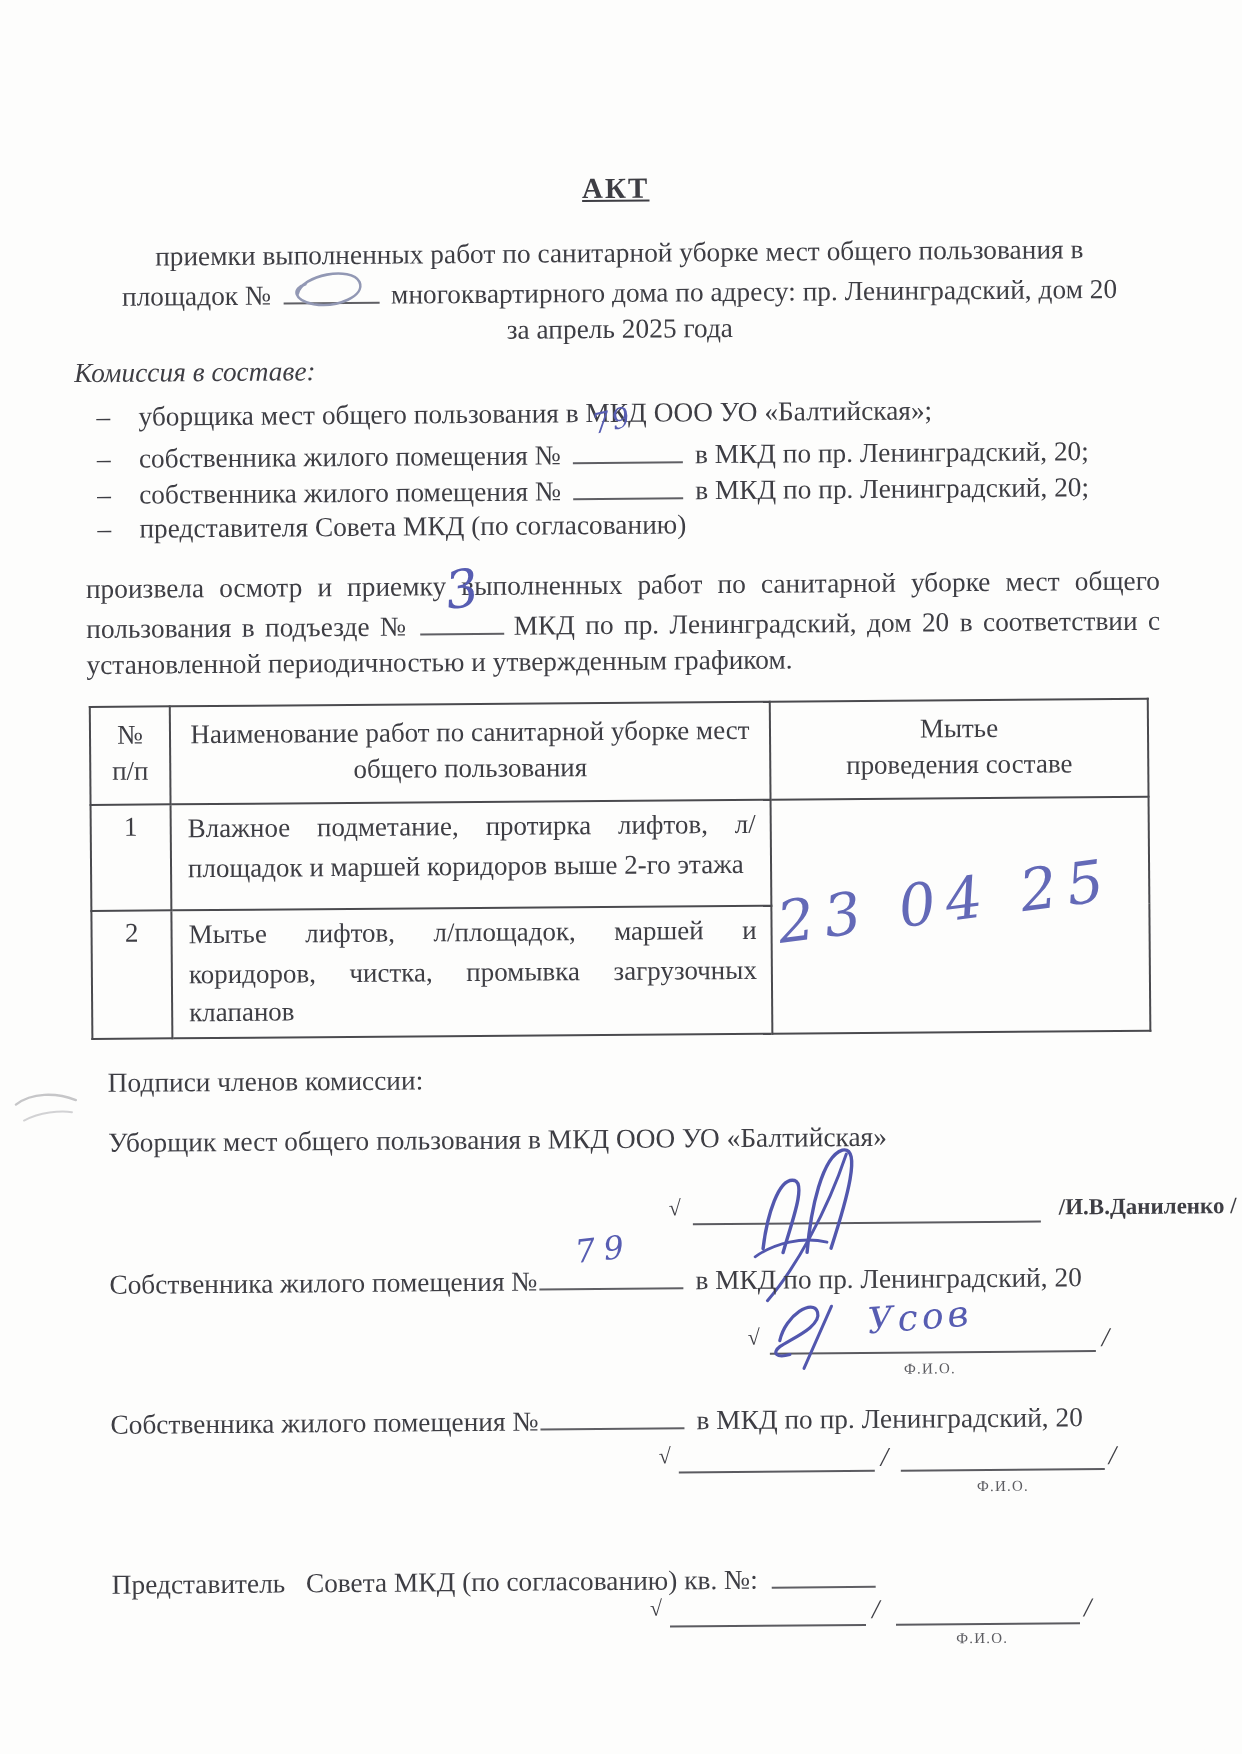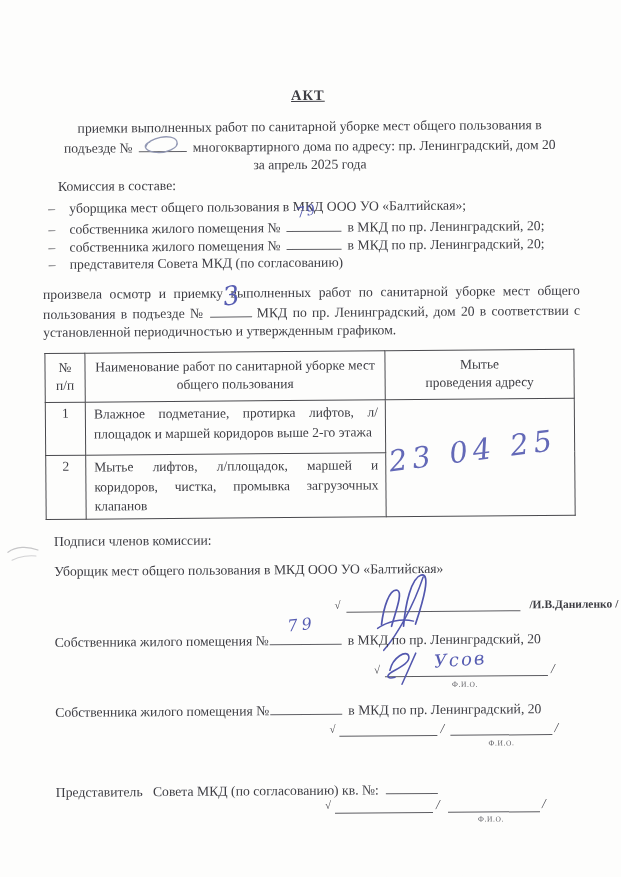--- a/index.html
+++ b/index.html
@@ -44,30 +44,30 @@
 </head>
 <body>
 
 <div class="page">
 
   <div class="abs title">АКТ</div>
 
   <div class="abs subtitle">
     <div>приемки выполненных работ по санитарной уборке мест общего пользования в</div>
     <div>
-      <span>подъезде №</span><span class="blank w48" style="margin:0 6px;">
+      <span>площадок №</span><span class="blank w48" style="margin:0 6px;">
         <svg class="abs" style="left:0;top:-8px;" width="46" height="28" viewBox="0 0 46 28">
           <path d="M7,17 C9,7 34,3 38,11 C41,18 27,24 15,22 C5,20 4,14 11,12" fill="none" stroke="#9298b4" stroke-width="1.3" stroke-linecap="round"></path>
         </svg>
       </span><span>многоквартирного дома по адресу: пр. Ленинградский, дом 20</span>
     </div>
     <div>за апрель 2025 года</div>
   </div>
 
-  <div class="abs h-label" style="left:60px;top:177px;">Комиссия в составе:</div>
+  <div class="abs h-label" style="left:39px;top:177px;font-style:italic;">Комиссия в составе:</div>
 
   <div class="abs members">
     <div class="mi">
       <span class="dash">–</span><span>уборщика мест общего пользования в МКД ООО УО «Балтийская»;</span>
     </div>
     <div class="mi">
       <span class="dash">–</span><span>собственника жилого помещения №</span><span class="blank w55" style="margin:0 6px;"><span class="hw hw-li">79</span></span><span>в МКД по пр. Ленинградский, 20;</span>
     </div>
     <div class="mi">
       <span class="dash">–</span><span>собственника жилого помещения №</span><span class="blank w55" style="margin:0 6px;"></span><span>в МКД по пр. Ленинградский, 20;</span>
@@ -89,21 +89,21 @@
       </colgroup>
     <thead>
       <tr style="height:49px;">
         <th>
           <div>№</div>
           <div>п/п</div>
         </th>
         <th style="padding-left:8px;padding-right:8px;">Наименование работ по санитарной уборке мест общего пользования</th>
         <th>
           <div>Мытье</div>
-          <div>проведения адресу</div>
+          <div>проведения составе</div>
         </th>
       </tr>
     </thead>
     <tbody>
       <tr style="height:53px;">
         <td class="num">1</td>
         <td class="work">Влажное подметание, протирка лифтов, л/площадок и маршей коридоров выше 2-го этажа</td>
         <td class="datecell" rowspan="2">
           <span class="hw hw-date">23 04 25</span>
         </td>

